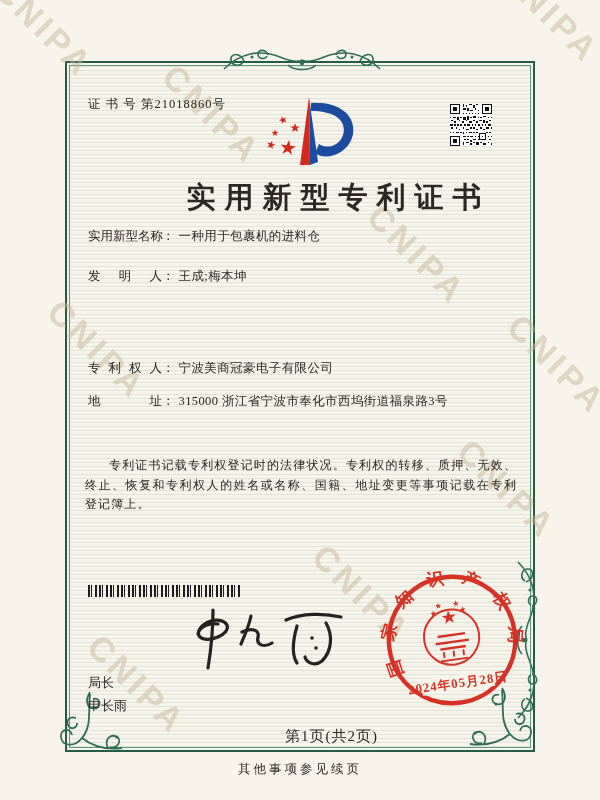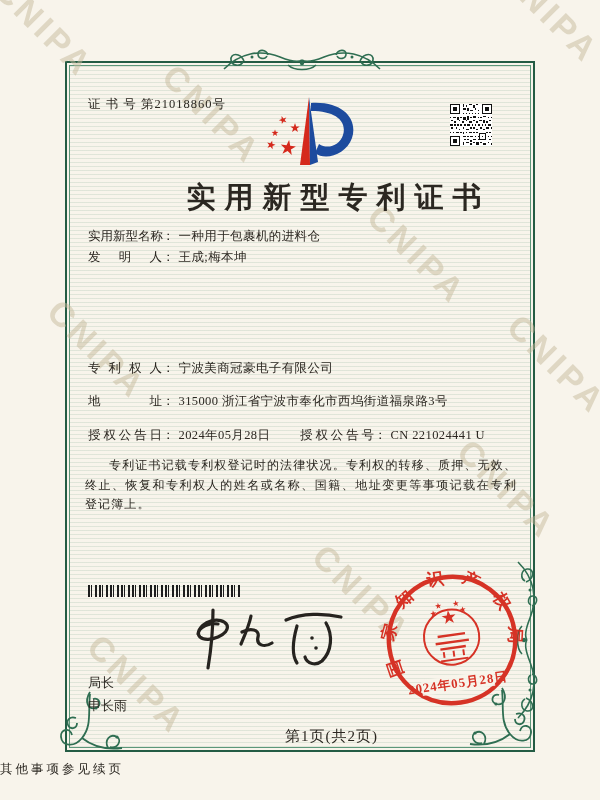--- a/index.html
+++ b/index.html
@@ -48,21 +48,21 @@
 
   .barcode{position:absolute;left:88px;top:585px;width:154px;height:12px;
       background:repeating-linear-gradient(90deg,#1d1d1d 0 2px,transparent 2px 3px,#1d1d1d 3px 4px,transparent 4px 7px,#1d1d1d 7px 9px,transparent 9px 11px);}
 
   .signer{position:absolute;left:88px;top:630px;font-size:13px;line-height:23px;margin-top:41px;}
   .signature{position:absolute;left:150px;top:604px;width:200px;height:68px;}
 
   .seal{position:absolute;left:378px;top:566px;width:148px;height:148px;opacity:0.95;}
 
   .page-info{position:absolute;left:65px;top:727px;width:533px;text-align:center;font-size:15px;letter-spacing:1px;}
-  .footer-note{position:absolute;left:0;top:761px;width:600px;text-align:left;font-size:12.5px;letter-spacing:3px;}
+  .footer-note{position:absolute;left:0;top:761px;width:600px;text-align:center;font-size:12.5px;letter-spacing:3px;}
 
   .orn{position:absolute;z-index:2;}
 </style>
 </head>
 <body>
 
 <div class="sheet">
 
   <svg width="0" height="0" style="position:absolute" aria-hidden="true">
     <defs>
@@ -158,34 +158,28 @@
           <rect x="2" y="24" width="3" height="3"></rect>
         <path d="M9,0h1v2h-1z M11,1h1v1h-1z M13,0h2v1h-2z M16,1h1v2h-1z M18,0h1v1h-1z M9,3h2v1h-2z M12,3h1v2h-1z M14,4h2v1h-2z M17,3h1v1h-1z M19,4h1v1h-1z M9,6h1v1h-1z M11,6h1v1h-1z M13,6h1v1h-1z M15,6h1v1h-1z M17,6h1v1h-1z M19,6h1v1h-1z M0,9h1v1h-1z M2,9h2v1h-2z M5,9h1v2h-1z M7,9h1v1h-1z M9,9h2v2h-2z M12,8h1v3h-1z M14,9h1v1h-1z M16,8h2v2h-2z M19,9h1v1h-1z M21,9h1v1h-1z M23,8h2v1h-2z M26,9h1v1h-1z M28,9h1v1h-1z M1,11h1v1h-1z M3,12h1v1h-1z M6,11h1v1h-1z M8,12h2v1h-2z M11,11h1v1h-1z M13,12h2v1h-2z M16,11h1v1h-1z M18,12h1v1h-1z M20,11h2v1h-2z M23,11h1v2h-1z M25,12h1v1h-1z M27,11h1v1h-1z M0,14h2v1h-2z M3,14h1v1h-1z M5,14h1v1h-1z M7,14h1v1h-1z M10,14h1v1h-1z M12,14h2v1h-2z M15,14h1v1h-1z M17,14h1v1h-1z M19,14h2v1h-2z M22,14h1v1h-1z M24,14h1v1h-1z M26,14h2v1h-2z M1,16h1v1h-1z M4,16h1v1h-1z M6,17h1v1h-1z M9,16h1v1h-1z M11,17h2v1h-2z M14,16h1v1h-1z M16,16h1v1h-1z M18,17h1v1h-1z M21,16h1v1h-1z M23,17h1v1h-1z M25,16h2v1h-2z M28,16h1v1h-1z M0,19h1v1h-1z M2,19h1v1h-1z M4,19h2v1h-2z M7,19h1v1h-1z M9,19h1v2h-1z M11,19h1v1h-1z M13,19h2v1h-2z M16,19h1v1h-1z M18,19h1v1h-1z M20,20h5v1h-5z M20,21h1v4h-1z M24,21h1v4h-1z M21,24h3v1h-3z M22,22h1v1h-1z M25,19h1v1h-1z M27,19h1v1h-1z M9,22h2v1h-2z M12,22h1v1h-1z M14,22h2v1h-2z M17,22h1v1h-1z M19,22h1v1h-1z M26,22h1v1h-1z M28,22h1v1h-1z M10,24h1v1h-1z M12,24h1v1h-1z M14,25h1v1h-1z M16,24h2v1h-2z M19,24h1v1h-1z M27,24h1v1h-1z M9,26h1v2h-1z M11,26h2v1h-2z M14,27h1v1h-1z M16,26h1v1h-1z M18,26h2v2h-2z M21,26h1v1h-1z M23,27h2v1h-2z M26,26h1v1h-1z M28,27h1v1h-1z"></path>
       </g>
     </svg>
 
     <div class="title">实用新型专利证书</div>
 
     <div class="row" style="top:228px">
       <span class="flabel">实用新型名称</span><span class="colon">：</span><span class="fvalue">一种用于包裹机的进料仓</span>
     </div>
-    <div class="row" style="top:249px">
+    <div class="row" style="top:268px">
       <span class="flabel">发明人</span><span class="colon">：</span><span class="fvalue">王成;梅本坤</span>
     </div>
     <div class="row" style="top:360px">
       <span class="flabel">专利权人</span><span class="colon">：</span><span class="fvalue">宁波美商冠豪电子有限公司</span>
     </div>
     <div class="row" style="top:393px">
       <span class="flabel">地址</span><span class="colon">：</span><span class="fvalue">315000 浙江省宁波市奉化市西坞街道福泉路3号</span>
-    </div>
-    <div class="row" style="top:427px">
-      <span class="flabel">授权公告日</span><span class="colon">：</span><span class="fvalue">2024年05月28日</span>
-      <span class="grant-pair2">
-        <span class="flabel">授权公告号</span><span class="colon">：</span><span class="fvalue">CN 221024441 U</span>
-      </span>
     </div>
 
     <div class="paras">
       <p>专利证书记载专利权登记时的法律状况。专利权的转移、质押、无效、终止、恢复和专利权人的姓名或名称、国籍、地址变更等事项记载在专利登记簿上。</p>
     </div>
 
     <div class="barcode"></div>
 
     <div class="signer">
       <div>局长</div>

